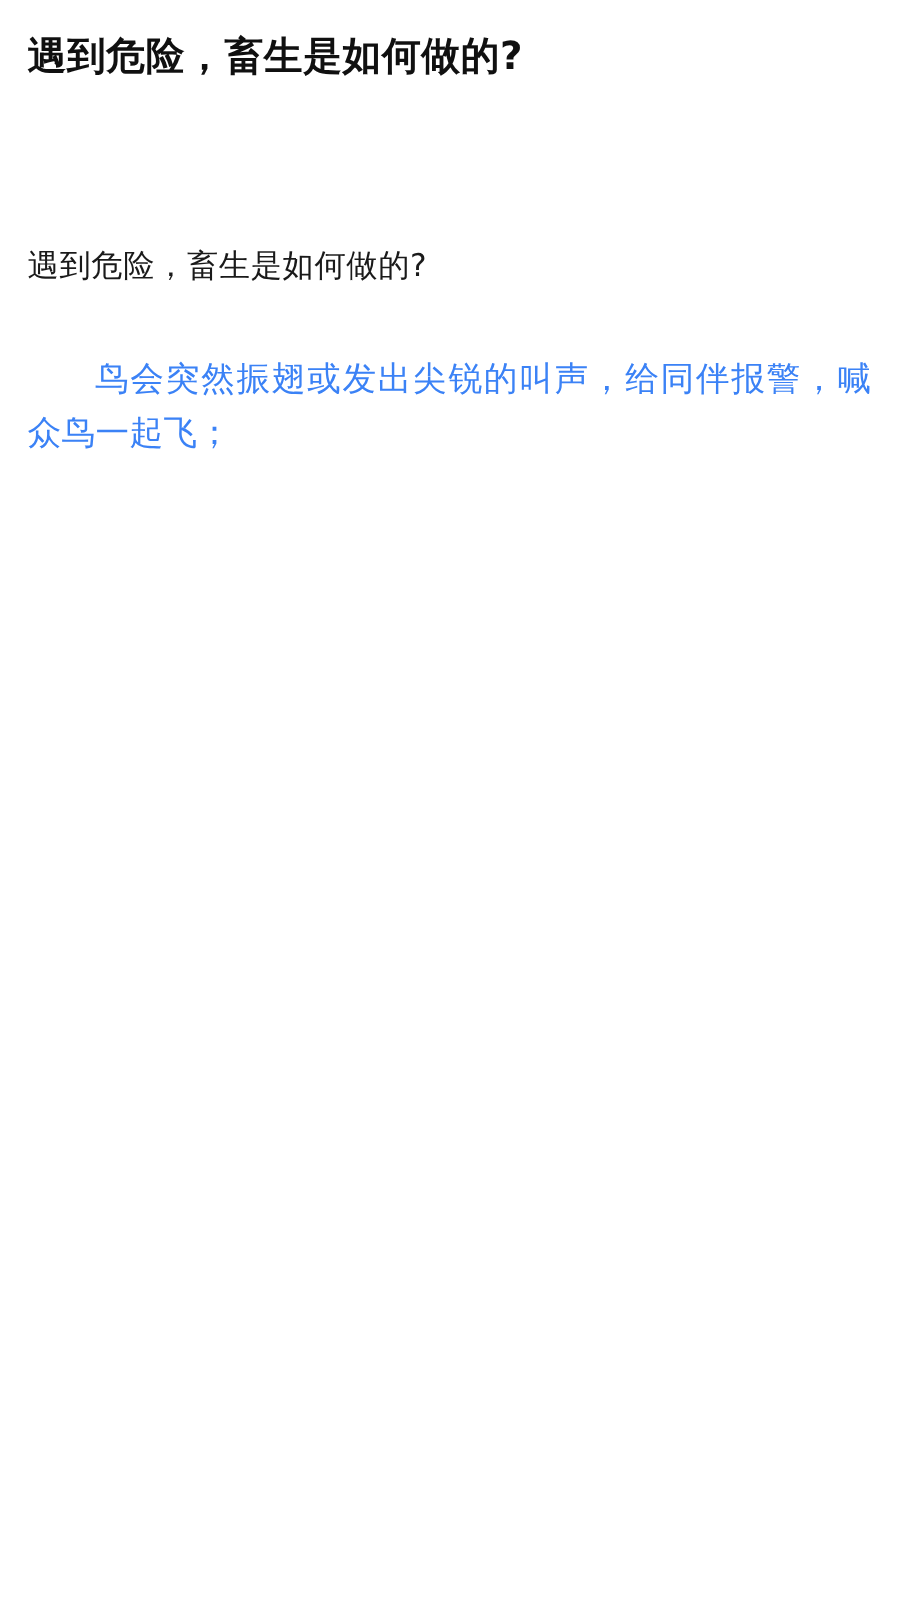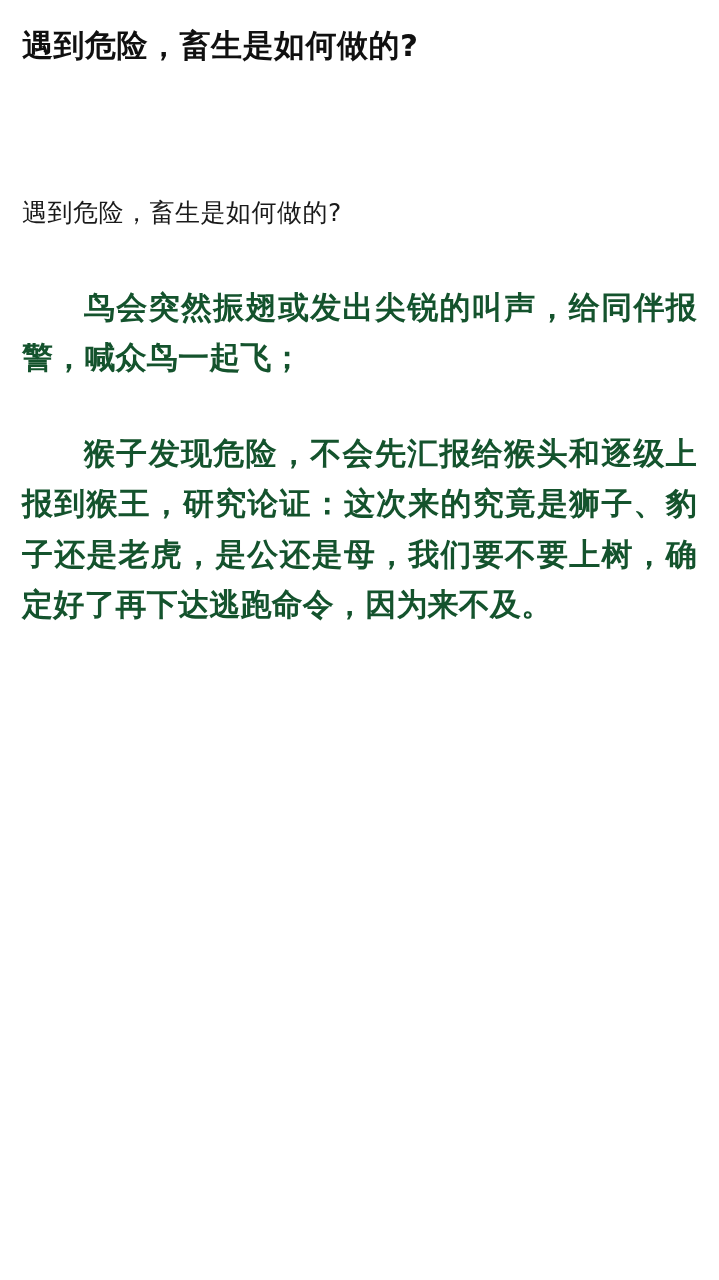--- a/index.html
+++ b/index.html
@@ -35,43 +35,41 @@
   }
   .subtitle {
     font-size: 25px;
     font-weight: 400;
     line-height: 1.4;
     color: #1a1a1a;
     margin: 0 0 52px 0;
     letter-spacing: 0.5px;
   }
   .para {
-    font-size: 31px;
+    font-size: 27px;
     line-height: 1.62;
-    color: #14532d;
+    color: #3b82f6;
     margin: 0 0 46px 0;
     text-indent: 2em;
     letter-spacing: 0.2px;
     text-align: justify;
     text-justify: inter-ideograph;
-    font-weight: bold;
   }
   .para:last-child {
     margin-bottom: 0;
   }
 </style>
 </head>
 <body>
 
 <div class="page">
 
   <h1 class="doc-title">遇到危险，畜生是如何做的?</h1>
 
   <div class="spacer-after-title"></div>
 
   <p class="subtitle">遇到危险，畜生是如何做的?</p>
 
   <div>
     <p class="para">鸟会突然振翅或发出尖锐的叫声，给同伴报警，喊众鸟一起飞；</p>
-    <p class="para">猴子发现危险，不会先汇报给猴头和逐级上报到猴王，研究论证：这次来的究竟是狮子、豹子还是老虎，是公还是母，我们要不要上树，确定好了再下达逃跑命令，因为来不及。</p>
   </div>
 
 </div>
 
 </body></html>

